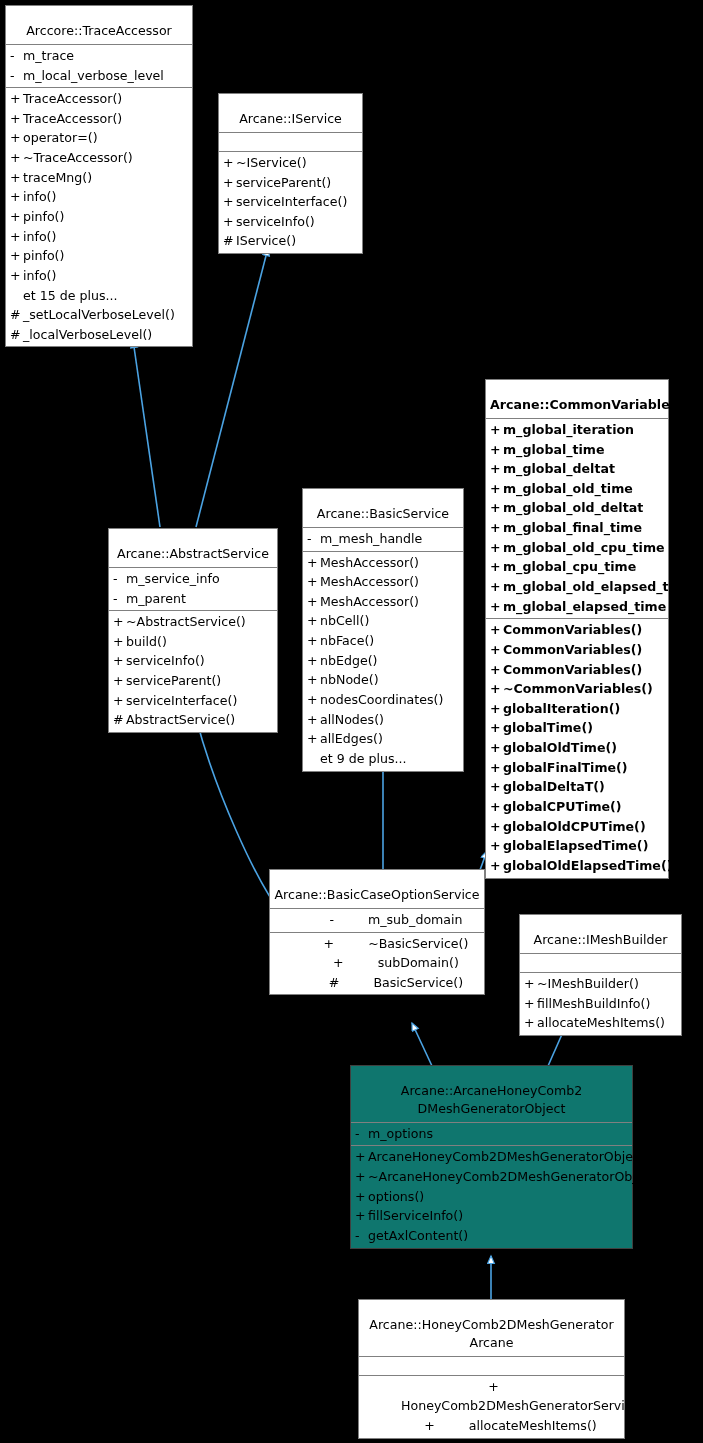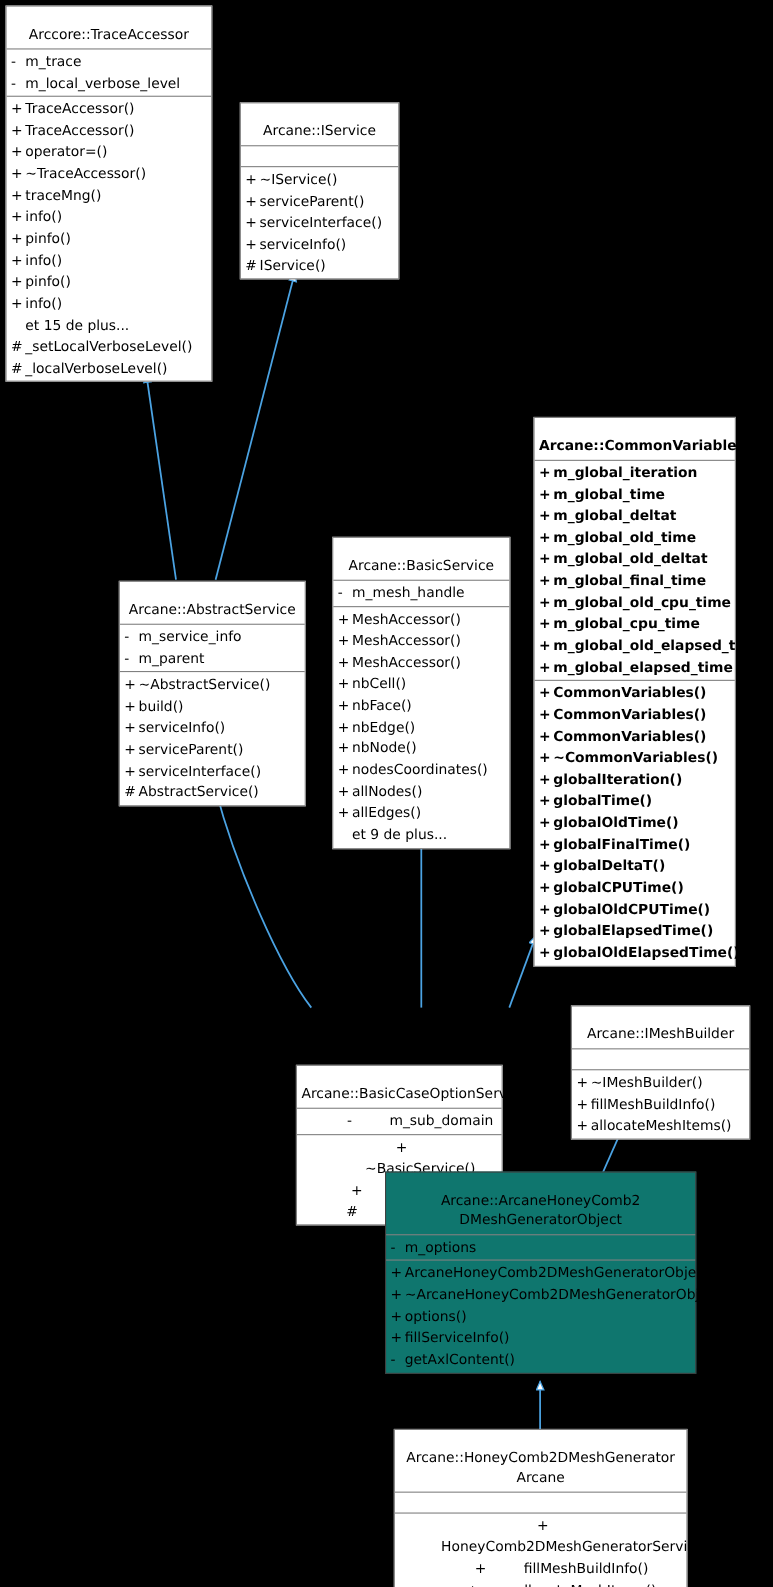--- a/index.html
+++ b/index.html
@@ -396,21 +396,21 @@
           <span class="vis">+</span>
           <span class="mname">globalElapsedTime()</span>
         </div>
       <div class="row">
           <span class="vis">+</span>
           <span class="mname">globalOldElapsedTime()</span>
         </div>
     </div>
   </div>
 
-  <div class="node centered" style="left:269px; top:968px; width:188px;">
+  <div class="node centered" style="left:269px; top:869px; width:216px;">
     <div class="node-title">Arcane::BasicCaseOptionService</div>
     <div class="compartment">
       <div class="row"><span class="vis">-</span><span class="mname">m_sub_domain</span></div>
     </div>
     <div class="compartment">
       <div class="row"><span class="vis">+</span><span class="mname">~BasicService()</span></div>
       <div class="row"><span class="vis">+</span><span class="mname">subDomain()</span></div>
       <div class="row"><span class="vis">#</span><span class="mname">BasicService()</span></div>
     </div>
   </div>
@@ -470,18 +470,17 @@
   </div>
 
   <div class="node centered" style="left:358px; top:1299px; width:267px;">
     <div class="node-title">
       <span>Arcane::HoneyComb2DMeshGenerator</span><br>
       <span>Arcane</span>
     </div>
     <div class="compartment empty"></div>
     <div class="compartment">
       <div class="row"><span class="vis">+</span><span class="mname">HoneyComb2DMeshGeneratorService()</span></div>
-      <div class="row"><span class="vis">+</span><span class="mname">fillMeshBuildInfo()</span></div>
       <div class="row"><span class="vis">+</span><span class="mname">allocateMeshItems()</span></div>
     </div>
   </div>
 
 </div>
 
 </body></html>

